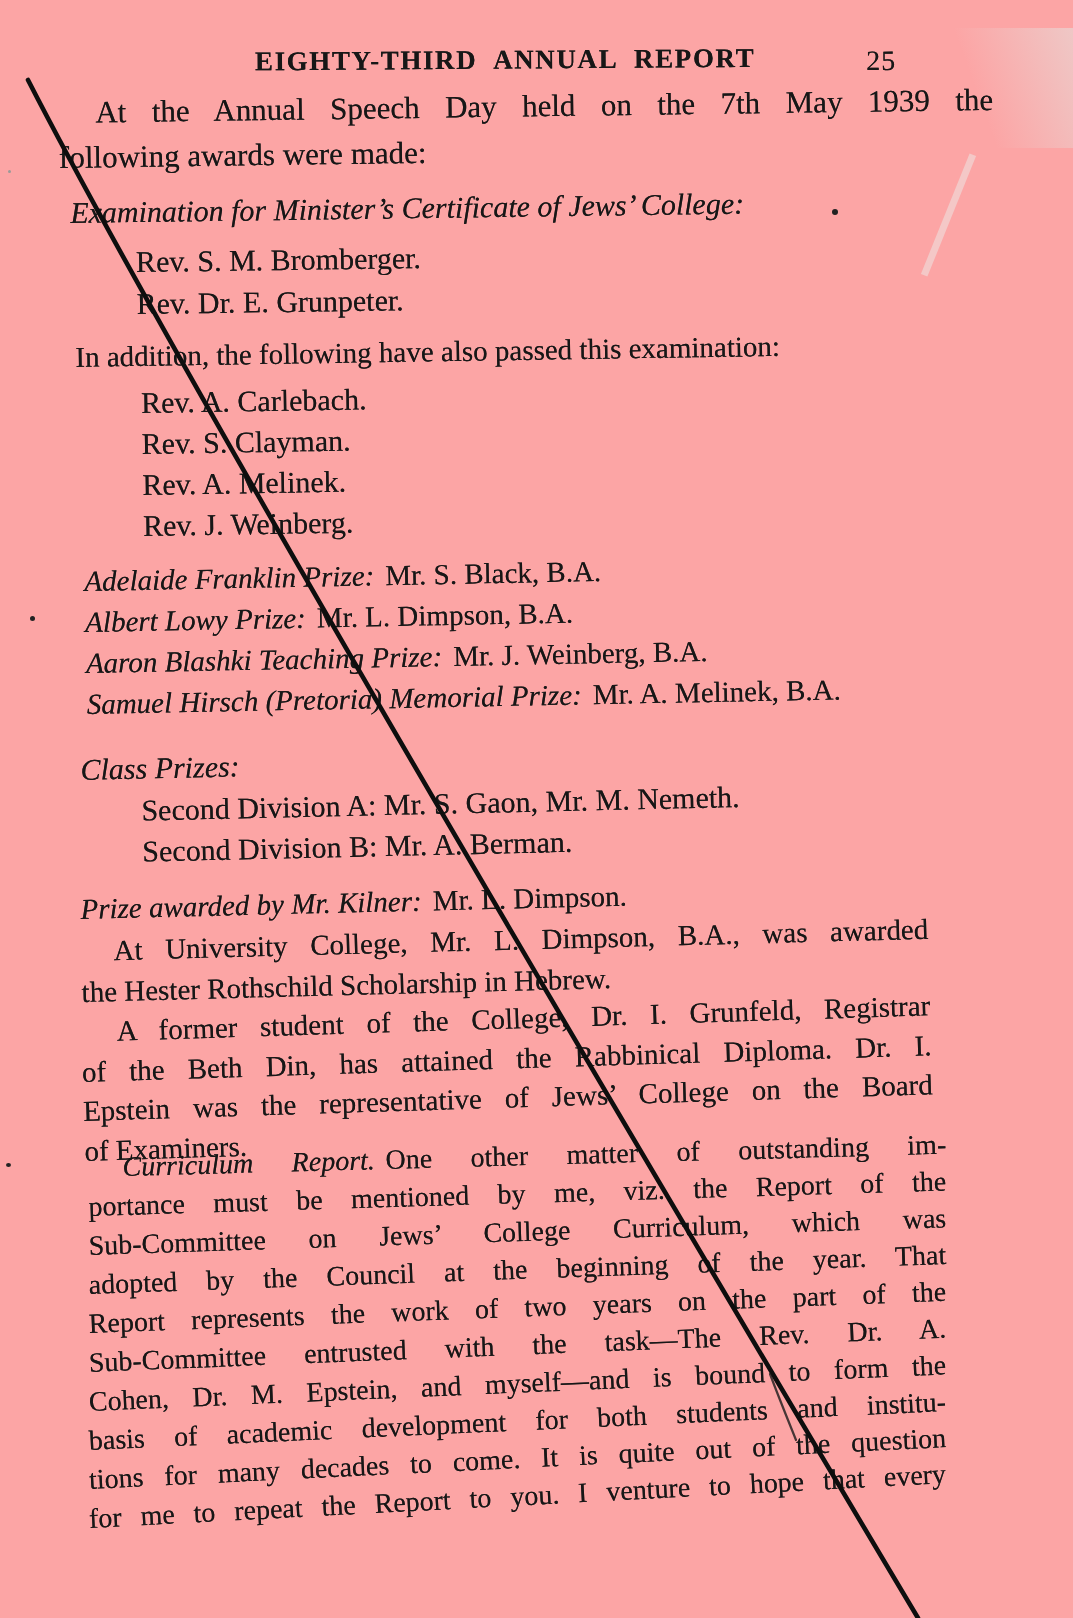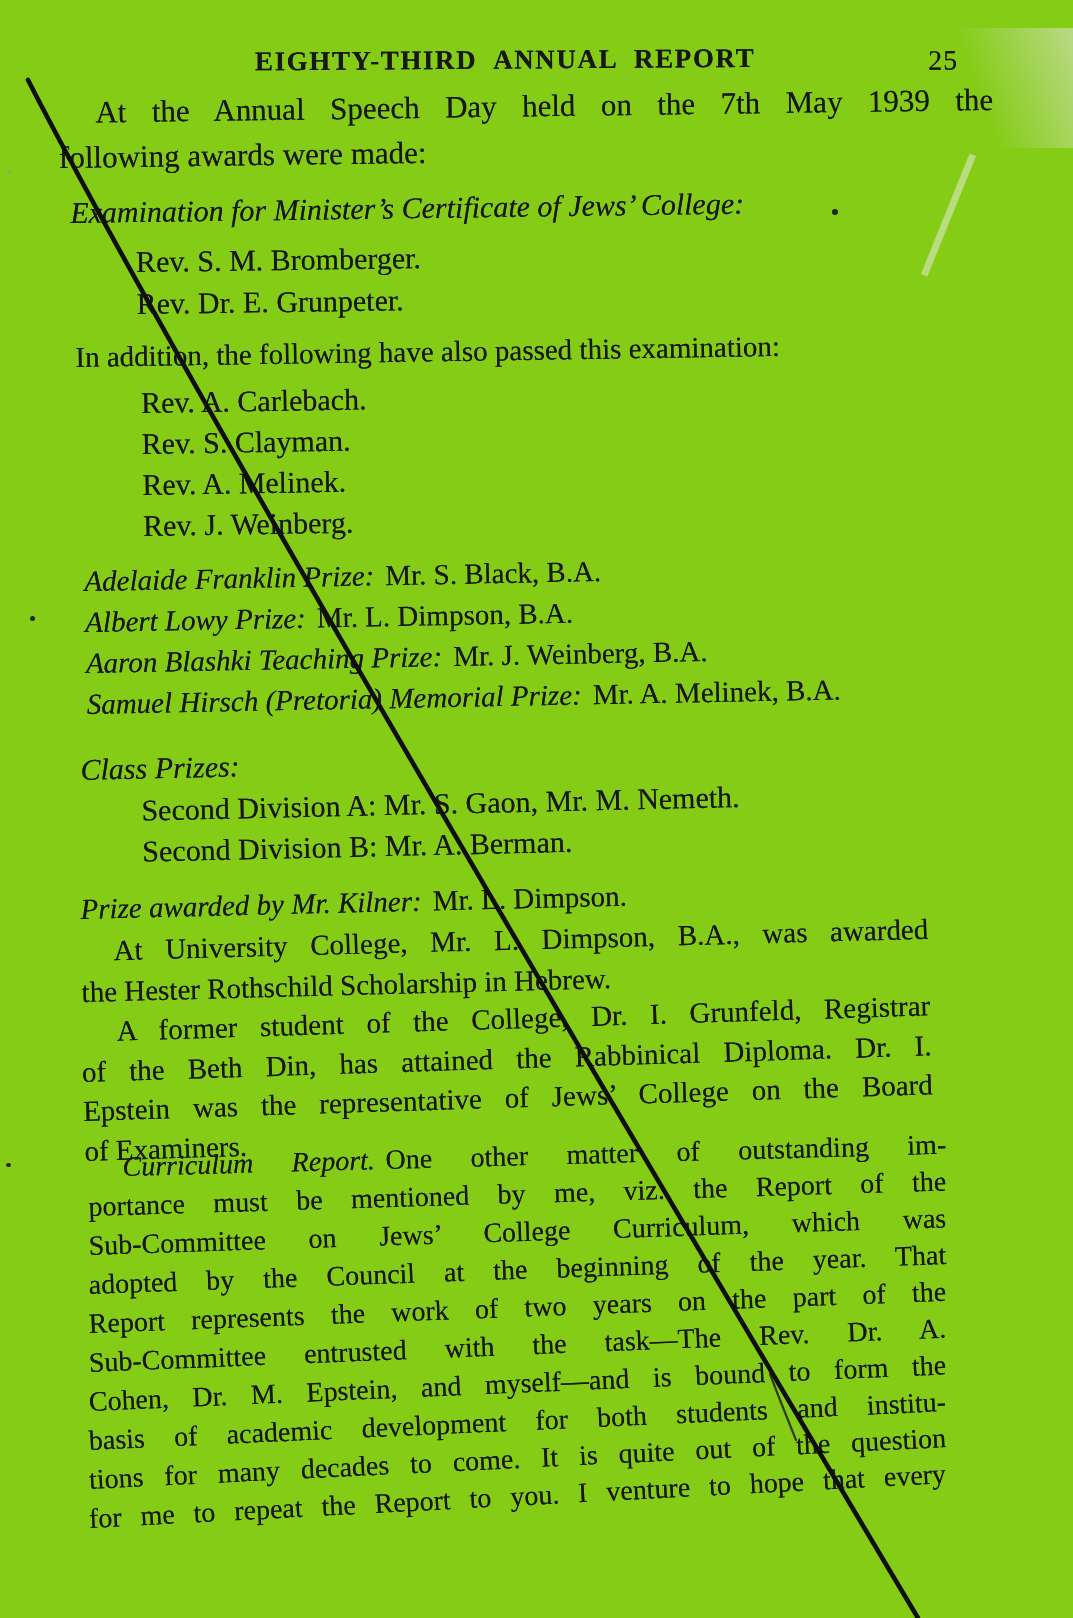--- a/index.html
+++ b/index.html
@@ -1,33 +1,33 @@
 <!DOCTYPE html>
 <html><head>
 <meta charset="utf-8">
 <style>
   html,body{margin:0;padding:0;background:#ffffff;}
   .page{
     position:relative;
     width:1073px;height:1618px;
-    background:#84cc16;
+    background:#fca5a5;
     overflow:hidden;
     font-family:"Liberation Serif","DejaVu Serif",serif;
     color:#171717;
     text-shadow:0 0 .5px rgba(25,25,25,.8);
   }
   .sec{position:absolute;transform-origin:0 0;}
   .line{line-height:40px;font-size:30px;text-align:left;}
   .just{text-align:justify;text-align-last:justify;}
   .it{font-style:italic;}
   .w{margin-left:.38em;}
   
   .header{top:48px;left:20px;width:970px;text-align:center;transform:rotate(-0.4deg);}
   .header .title{font-size:27px;font-weight:700;letter-spacing:1.6px;word-spacing:9px;}
-  .header .pagenum{position:absolute;left:908px;top:3px;font-size:28px;letter-spacing:1px;}
+  .header .pagenum{position:absolute;left:846px;top:3px;font-size:28px;letter-spacing:1px;}
   
   .intro{top:90px;left:58px;width:935px;transform:rotate(-0.8deg);}
   .intro .line{font-size:31px;line-height:45px;}
   .intro .l1{text-indent:37px;}
   
   .exam{top:192px;left:70px;width:880px;transform:rotate(-0.8deg);}
   .exam .heading{font-size:30px;line-height:42px;}
   .exam .names{margin-top:8px;padding-left:65px;}
   .exam .names .line{line-height:42px;}
   

